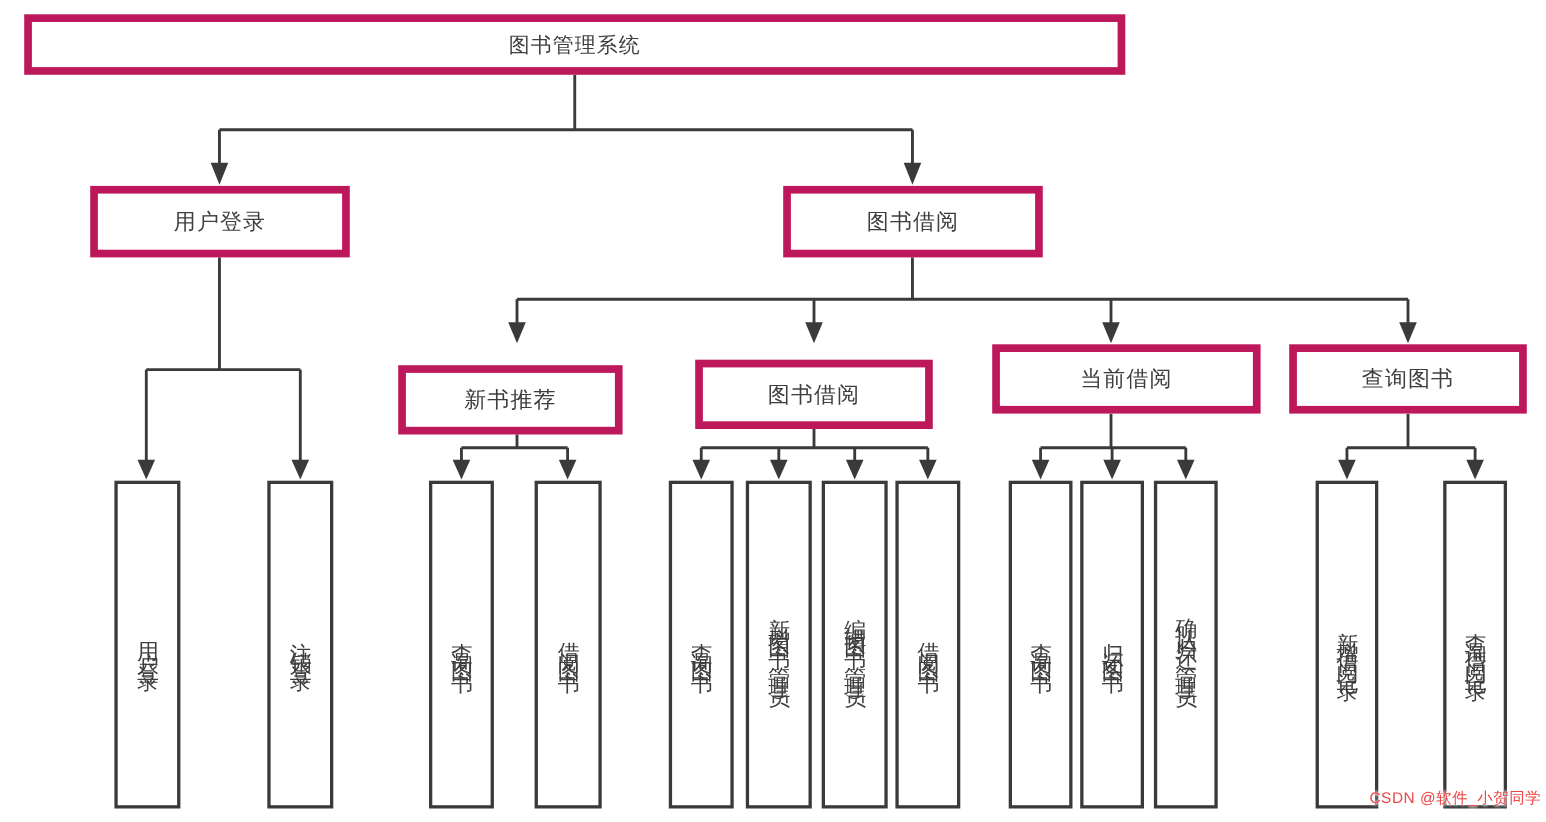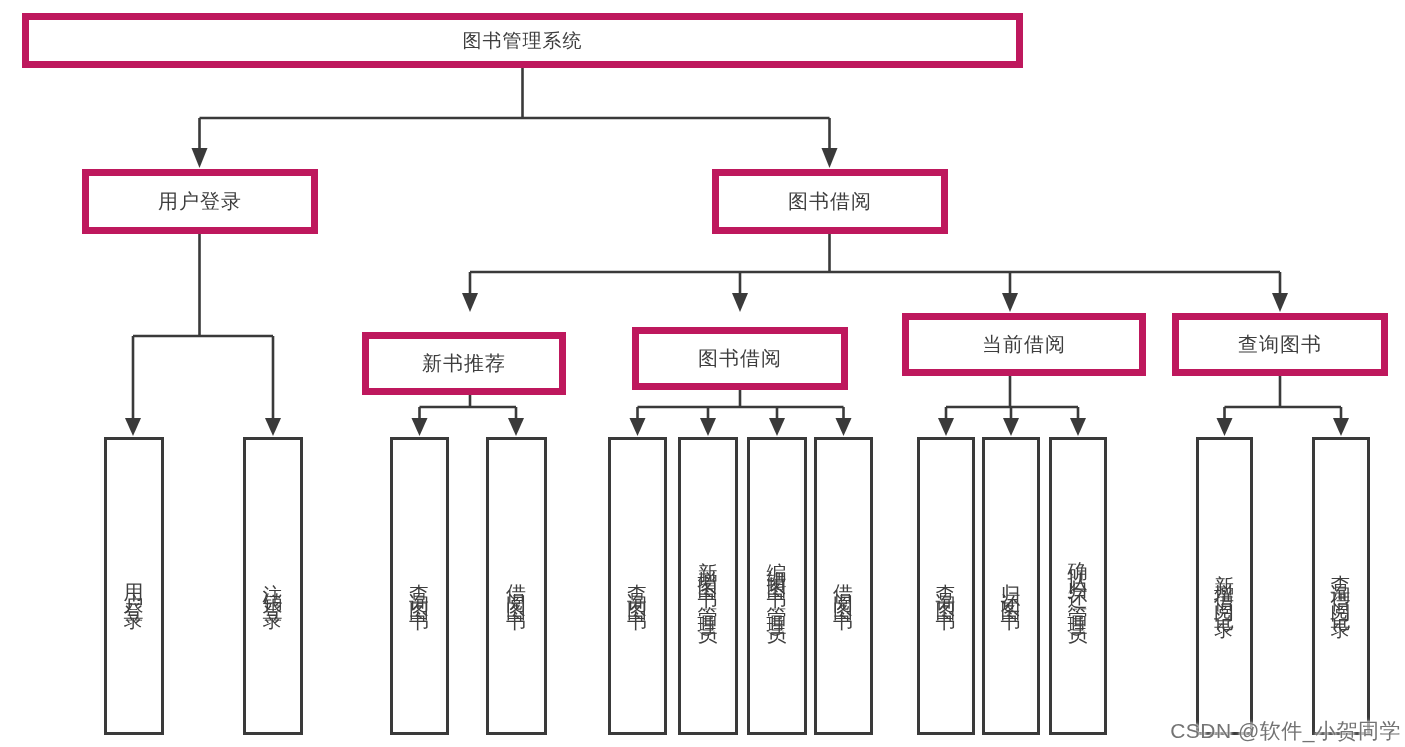--- a/index.html
+++ b/index.html
@@ -59,22 +59,22 @@
     white-space: nowrap;
   }
   .title-lg {
     font-size: 19px;
   }
   #watermark {
     position: absolute;
     right: 4px;
     top: 717px;
     z-index: 5;
-    font-size: 21px;
-    color: #737373;
+    font-size: 14px;
+    color: #ef4444;
     letter-spacing: 0.5px;
     text-shadow: 0 0 2px #ffffff, 0 0 4px #ffffff, 1px 1px 3px #ffffff;
     white-space: nowrap;
   }
   .cline {
     stroke: #3a3a3a;
     stroke-width: 2.6;
     fill: none;
   }
   .ahead {

